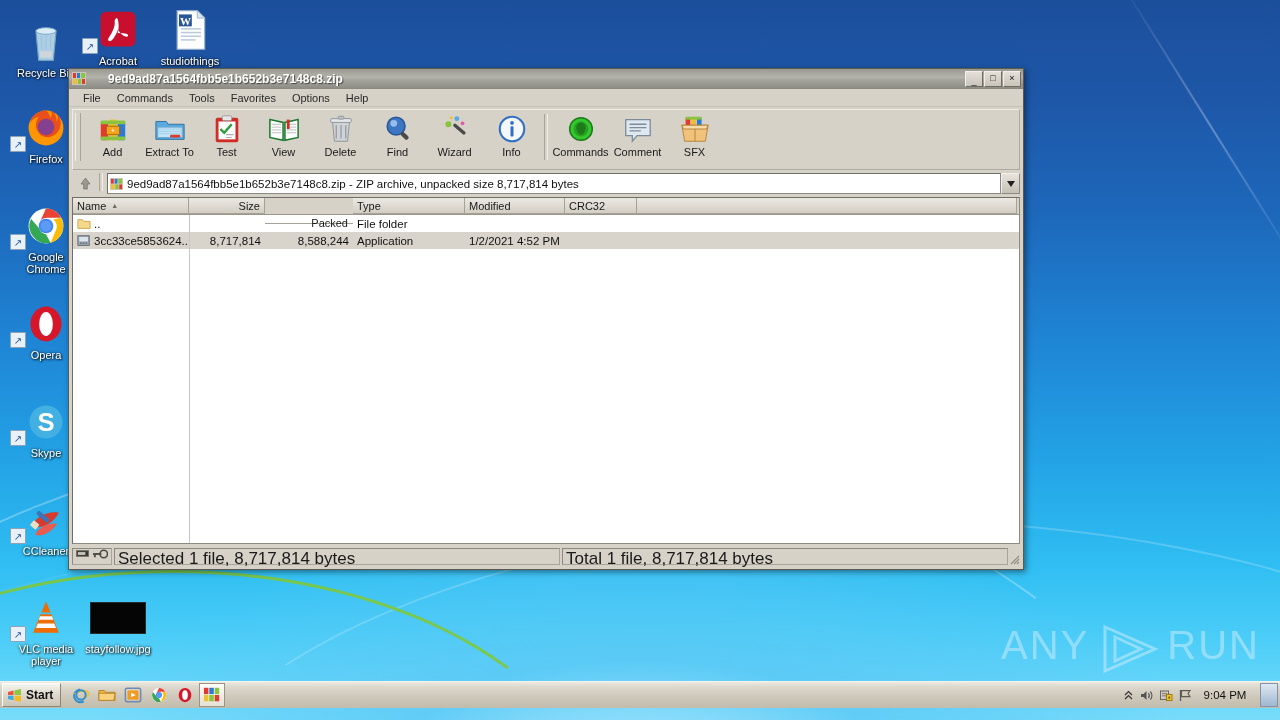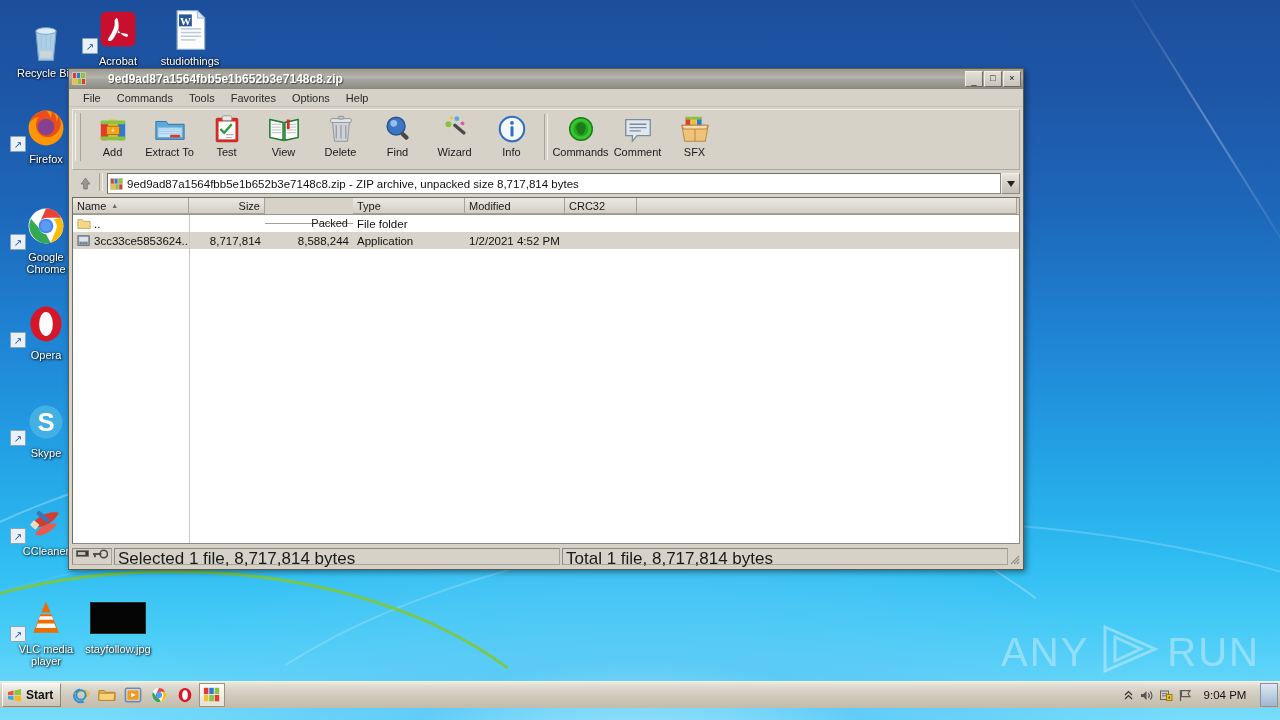--- a/index.html
+++ b/index.html
@@ -257,21 +257,21 @@
   #trayclock { min-width: 54px; text-align:center; }
   #showdesk {
     width: 16px; height: 22px;
     background: linear-gradient(to bottom,#dfe8f2,#9fb7cf);
     border: 1px solid #7f95ab;
     margin-left: 2px;
   }
   
   #watermark {
     position:absolute; right: 20px; bottom: 45px;
-    display:flex; align-items:flex-end; gap:8px;
+    display:flex; align-items:flex-start; gap:8px;
     opacity: 0.42;
     pointer-events:none;
   }
   #watermark .wtxt {
     font-size: 40px; letter-spacing: 2px;
     color: #eaf4ff; font-family:"Liberation Sans", sans-serif;
   }
 </style>
 </head>
 <body>

